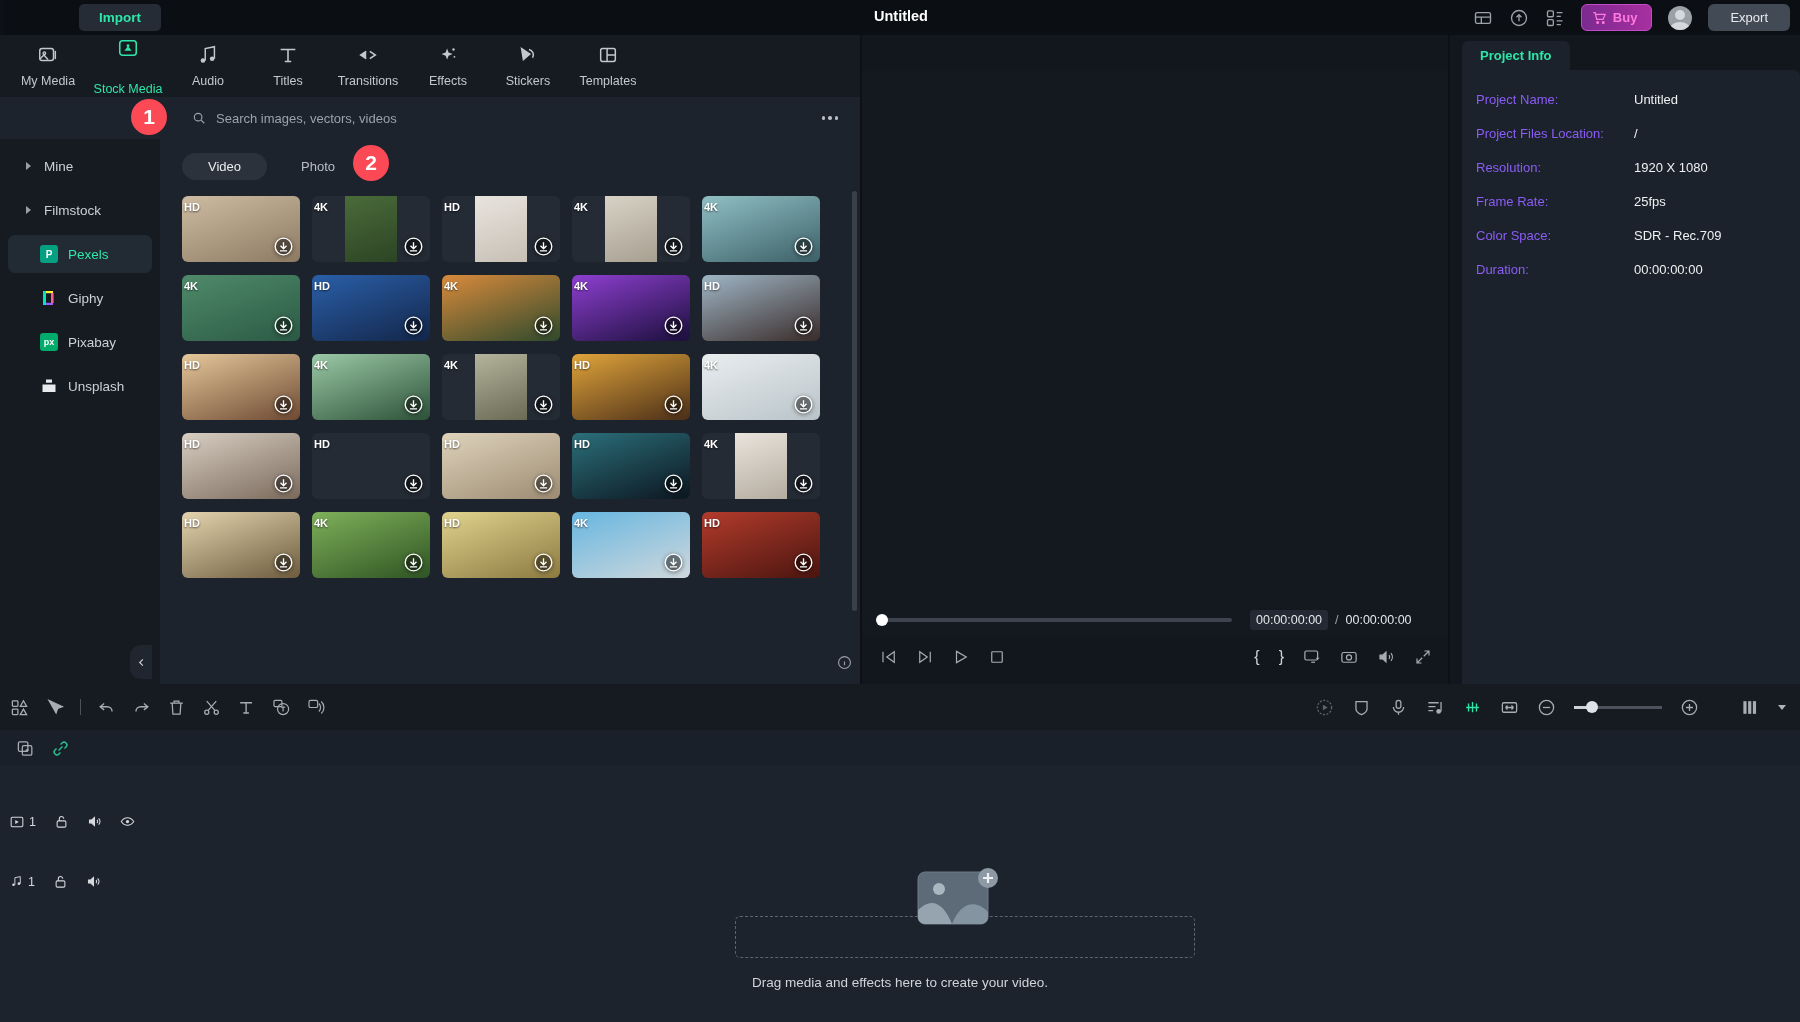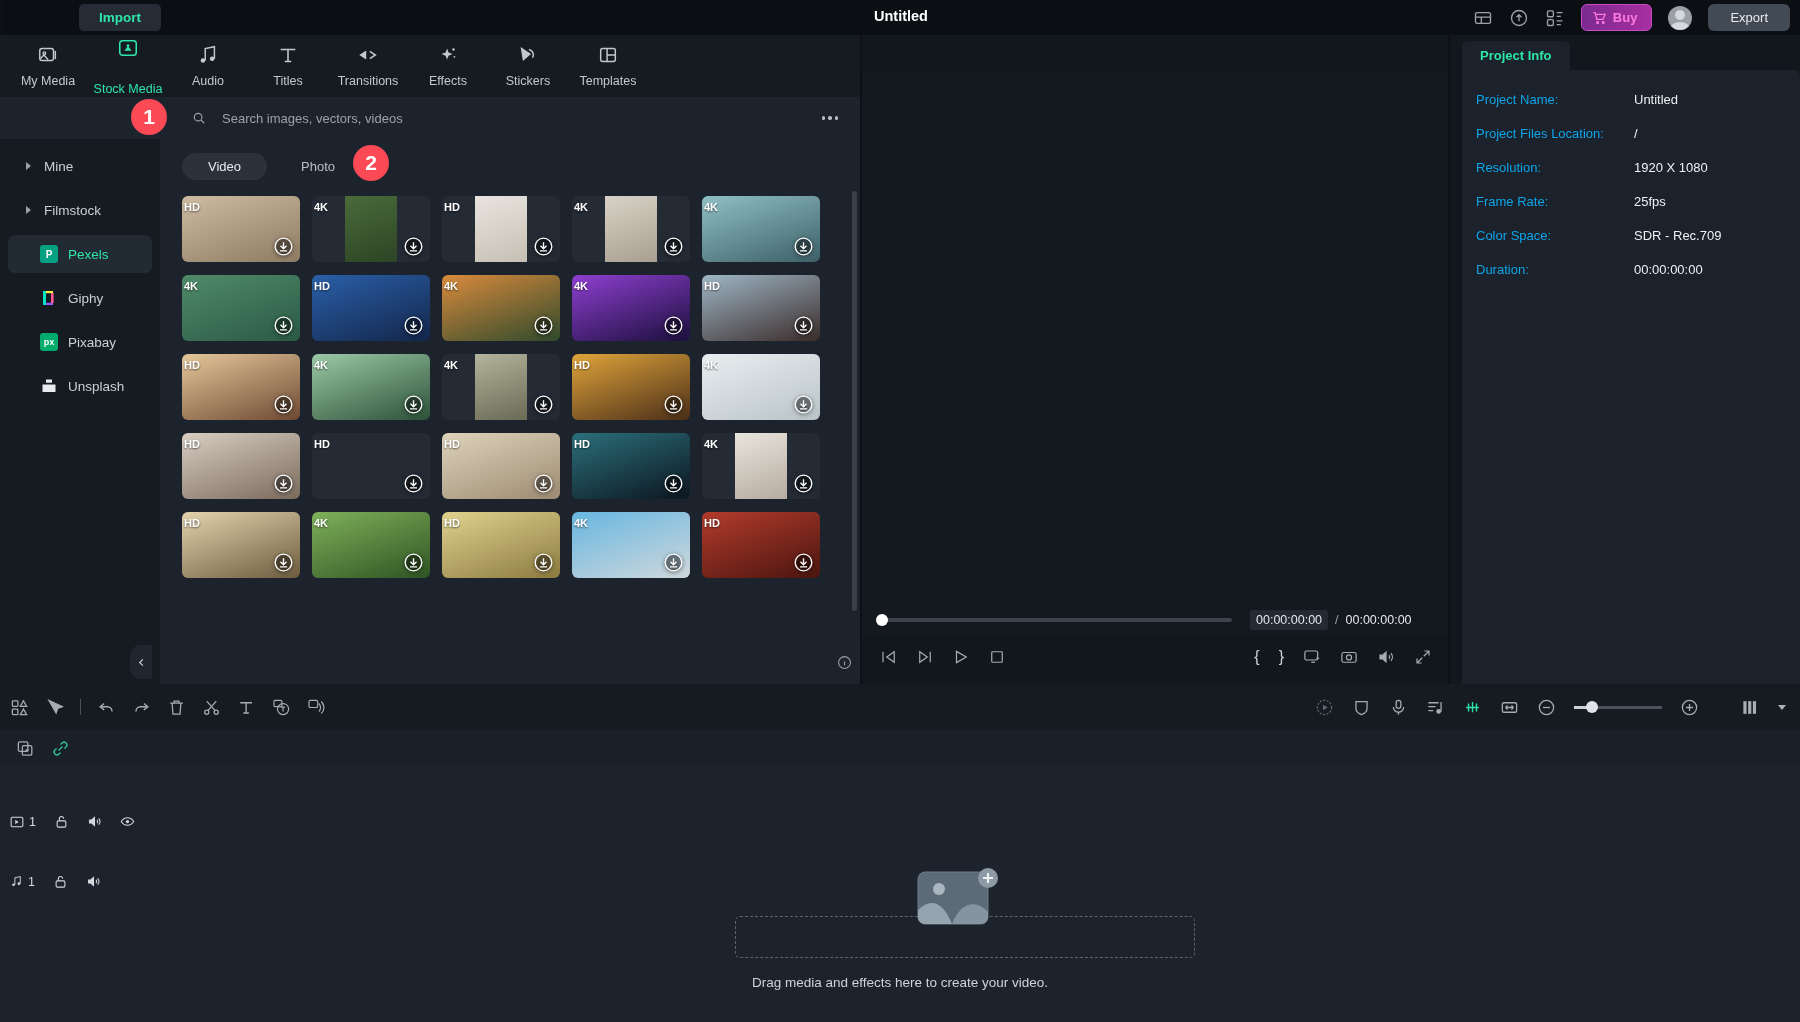--- a/index.html
+++ b/index.html
@@ -67,21 +67,21 @@
   }
   .mod.active { color: #2ee6a8; gap: 20px; }
   .mod svg { width: 22px; height: 22px; }
   .mod span { font-size: 12.5px; white-space: nowrap; }
 
   
   #searchrow {
     position: absolute; left: 0; top: 97px; width: 860px; height: 42px;
     background: #1d232c; display: flex; align-items: center;
   }
-  #search-wrap { display:flex; align-items:center; gap:16px; margin-left: 192px; flex:1; }
+  #search-wrap { display:flex; align-items:center; gap:10px; margin-left: 192px; flex:1; }
   #search-input {
     background: transparent; border: none; outline: none;
     color: #d3d7dc; font-size: 13px; width: 480px;
     font-family: "Liberation Sans", sans-serif;
   }
   #search-input::placeholder { color: #9aa2ac; }
   #dots { margin-right: 22px; display:flex; gap:3px; cursor:pointer; }
   #dots i { width:3.5px;height:3.5px;border-radius:50%;background:#b9bec5;display:block;}
 
   
@@ -166,21 +166,21 @@
 
   
   #info-panel { position: absolute; left: 1450px; top: 35px; width: 350px; height: 649px; background: #12171e; }
   #info-tabrow { height: 35px; padding-left: 12px; display: flex; align-items: flex-end; }
   #info-tab {
     background: #1b222b; border-radius: 6px 6px 0 0; padding: 7px 18px;
     font-size: 13px; font-weight: bold; color: #2ee6a8; cursor: pointer;
   }
   #info-body { position: absolute; left: 12px; top: 35px; width: 338px; bottom: 0; background: #1b222b; border-radius: 0 6px 0 0; padding-top: 22px; }
   .irow { display: flex; margin: 0 0 19px 14px; font-size: 13px; }
-  .ikey { width: 158px; color: #0ea5e9; }
+  .ikey { width: 158px; color: #8b5cf6; }
   .ival { color: #eef0f2; }
 
   
   #tl-toolbar { position: absolute; left: 0; top: 684px; width: 1800px; height: 46px; background: #161b22; display: flex; align-items: center; }
   #tl-left { margin-left: 10px; display: flex; align-items: center; gap: 16px; }
   #tl-right { position: absolute; right: 14px; display: flex; align-items: center; gap: 18px; }
   .ti { width: 19px; height: 19px; opacity: .82; cursor: pointer; display:block;}
   .ti.green { opacity: 1; }
   #divider { width: 1px; height: 16px; background: #4a5159; }
   #zoom-slider { display: flex; align-items: center; }

